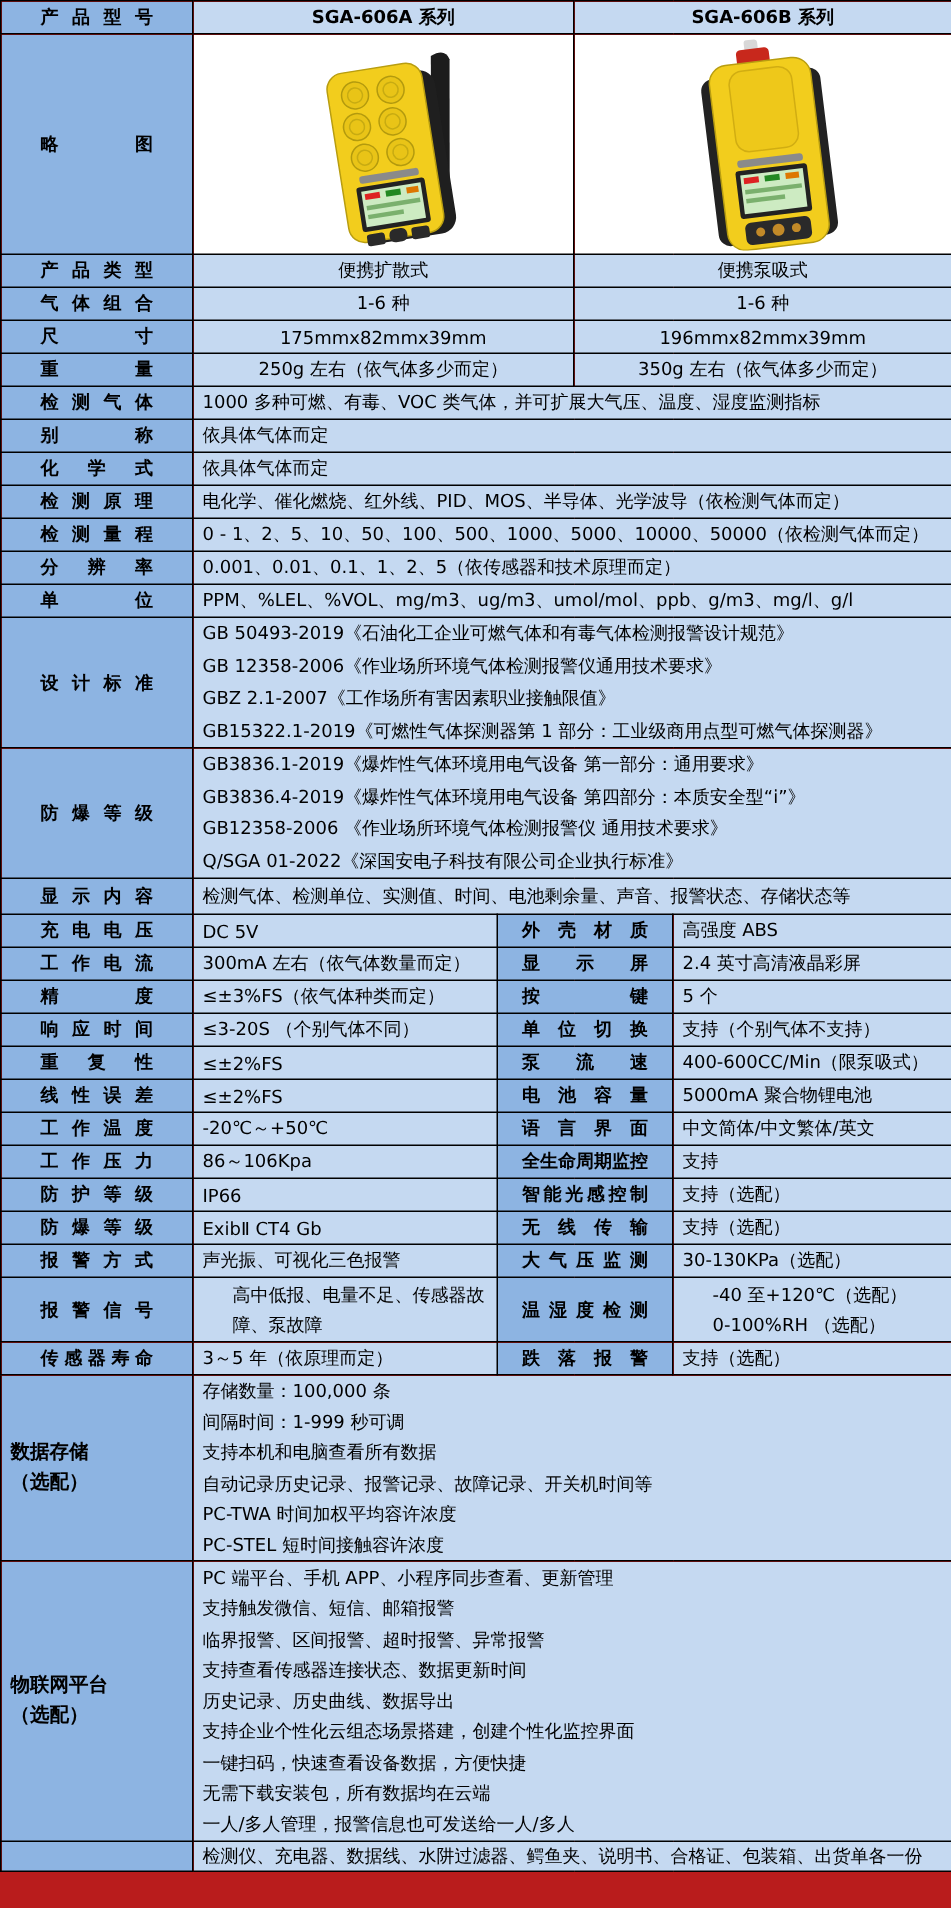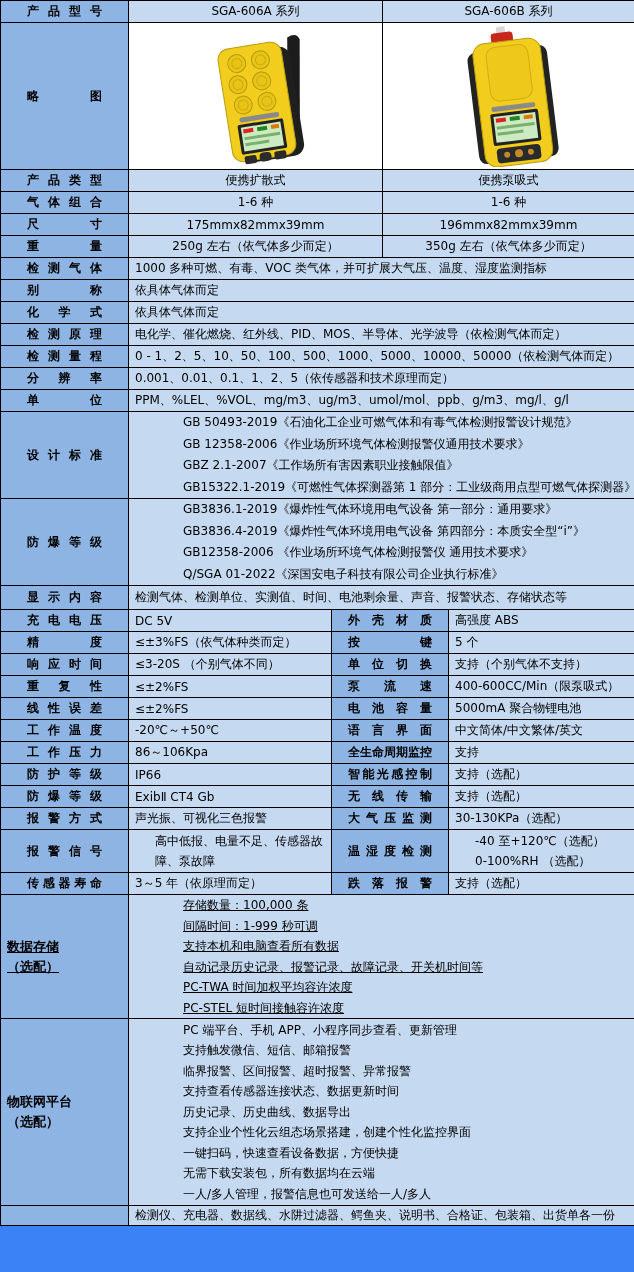--- a/index.html
+++ b/index.html
@@ -1,38 +1,38 @@
 <!DOCTYPE html>
 <html><head>
 <meta charset="utf-8">
 <style>
   html,body{margin:0;padding:0;background:#fff;}
   body{font-family:"DejaVu Sans","Liberation Sans",sans-serif;color:#000;}
-  .sheet{width:634px;height:1272px;box-sizing:border-box;overflow:hidden;background:#3b82f6;}
+  .sheet{width:634px;height:1272px;box-sizing:border-box;overflow:hidden;background:#b91c1c;}
   table.spec{border-collapse:collapse;width:634px;table-layout:fixed;}
   table.spec td{border:1px solid #000;font-size:12px;padding:0 6px;overflow:hidden;vertical-align:middle;}
   td.lbl{background:#8db4e2;font-weight:bold;font-size:13px;padding:0;}
   td.lbl .dist{text-align:justify;text-align-last:justify;text-justify:inter-character;padding:0 20px;}
   td.lbl3 .dist{padding:0 10px;}
   td.val{background:#c5d9f1;}
   td.white{background:#ffffff;padding:0;}
   .center{text-align:center;}
-  .bold{font-weight:normal;}
+  .bold{font-weight:bold;}
   .stacklbl{font-weight:bold;font-size:13px;line-height:20px;}
-  .lines div{line-height:20.5px;white-space:nowrap;margin-left:48px;}
+  .lines div{line-height:20.5px;white-space:nowrap;}
   .lines4 div{line-height:21.5px;white-space:nowrap;}
   .wrap2{line-height:20px;margin-left:20px;}
   tr.h-head td{height:21px;}
   tr.h-sketch td{height:146px;}
   tr.h-single td{height:21px;}
   tr.h-design td{height:86px;}
   tr.h-exec td{height:81px;}
   tr.h-display td{height:23px;font-family:Liberation Mono, monospace;}
   tr.h-double td{height:42px;}
-  tr.h-storage td{height:123px;text-decoration:underline;}
+  tr.h-storage td{height:123px;}
   tr.h-iot td{height:186px;}
   tr.h-acc td{height:19px;}
   .imgwrap{width:100%;height:100%;display:flex;align-items:center;justify-content:center;}
 </style>
 </head>
 <body>
 
 <div class="sheet">
 <table class="spec">
   <colgroup>
@@ -242,20 +242,30 @@
             <div class="dist">充电电压</div>
           </td>
     <td class="val">DC 5V</td>
     <td class="lbl lbl3" colspan="2">
             <div class="dist">外壳材质</div>
           </td>
     <td class="val">高强度 ABS</td>
   </tr>
   <tr class="h-single">
     <td class="lbl">
+            <div class="dist">工作电流</div>
+          </td>
+    <td class="val">300mA 左右（依气体数量而定）</td>
+    <td class="lbl lbl3" colspan="2">
+            <div class="dist">显 示 屏</div>
+          </td>
+    <td class="val">2.4 英寸高清液晶彩屏</td>
+  </tr>
+  <tr class="h-single">
+    <td class="lbl">
             <div class="dist">精 度</div>
           </td>
     <td class="val">≤±3%FS（依气体种类而定）</td>
     <td class="lbl lbl3" colspan="2">
             <div class="dist">按 键</div>
           </td>
     <td class="val">5 个</td>
   </tr>
   <tr class="h-single">
     <td class="lbl">

